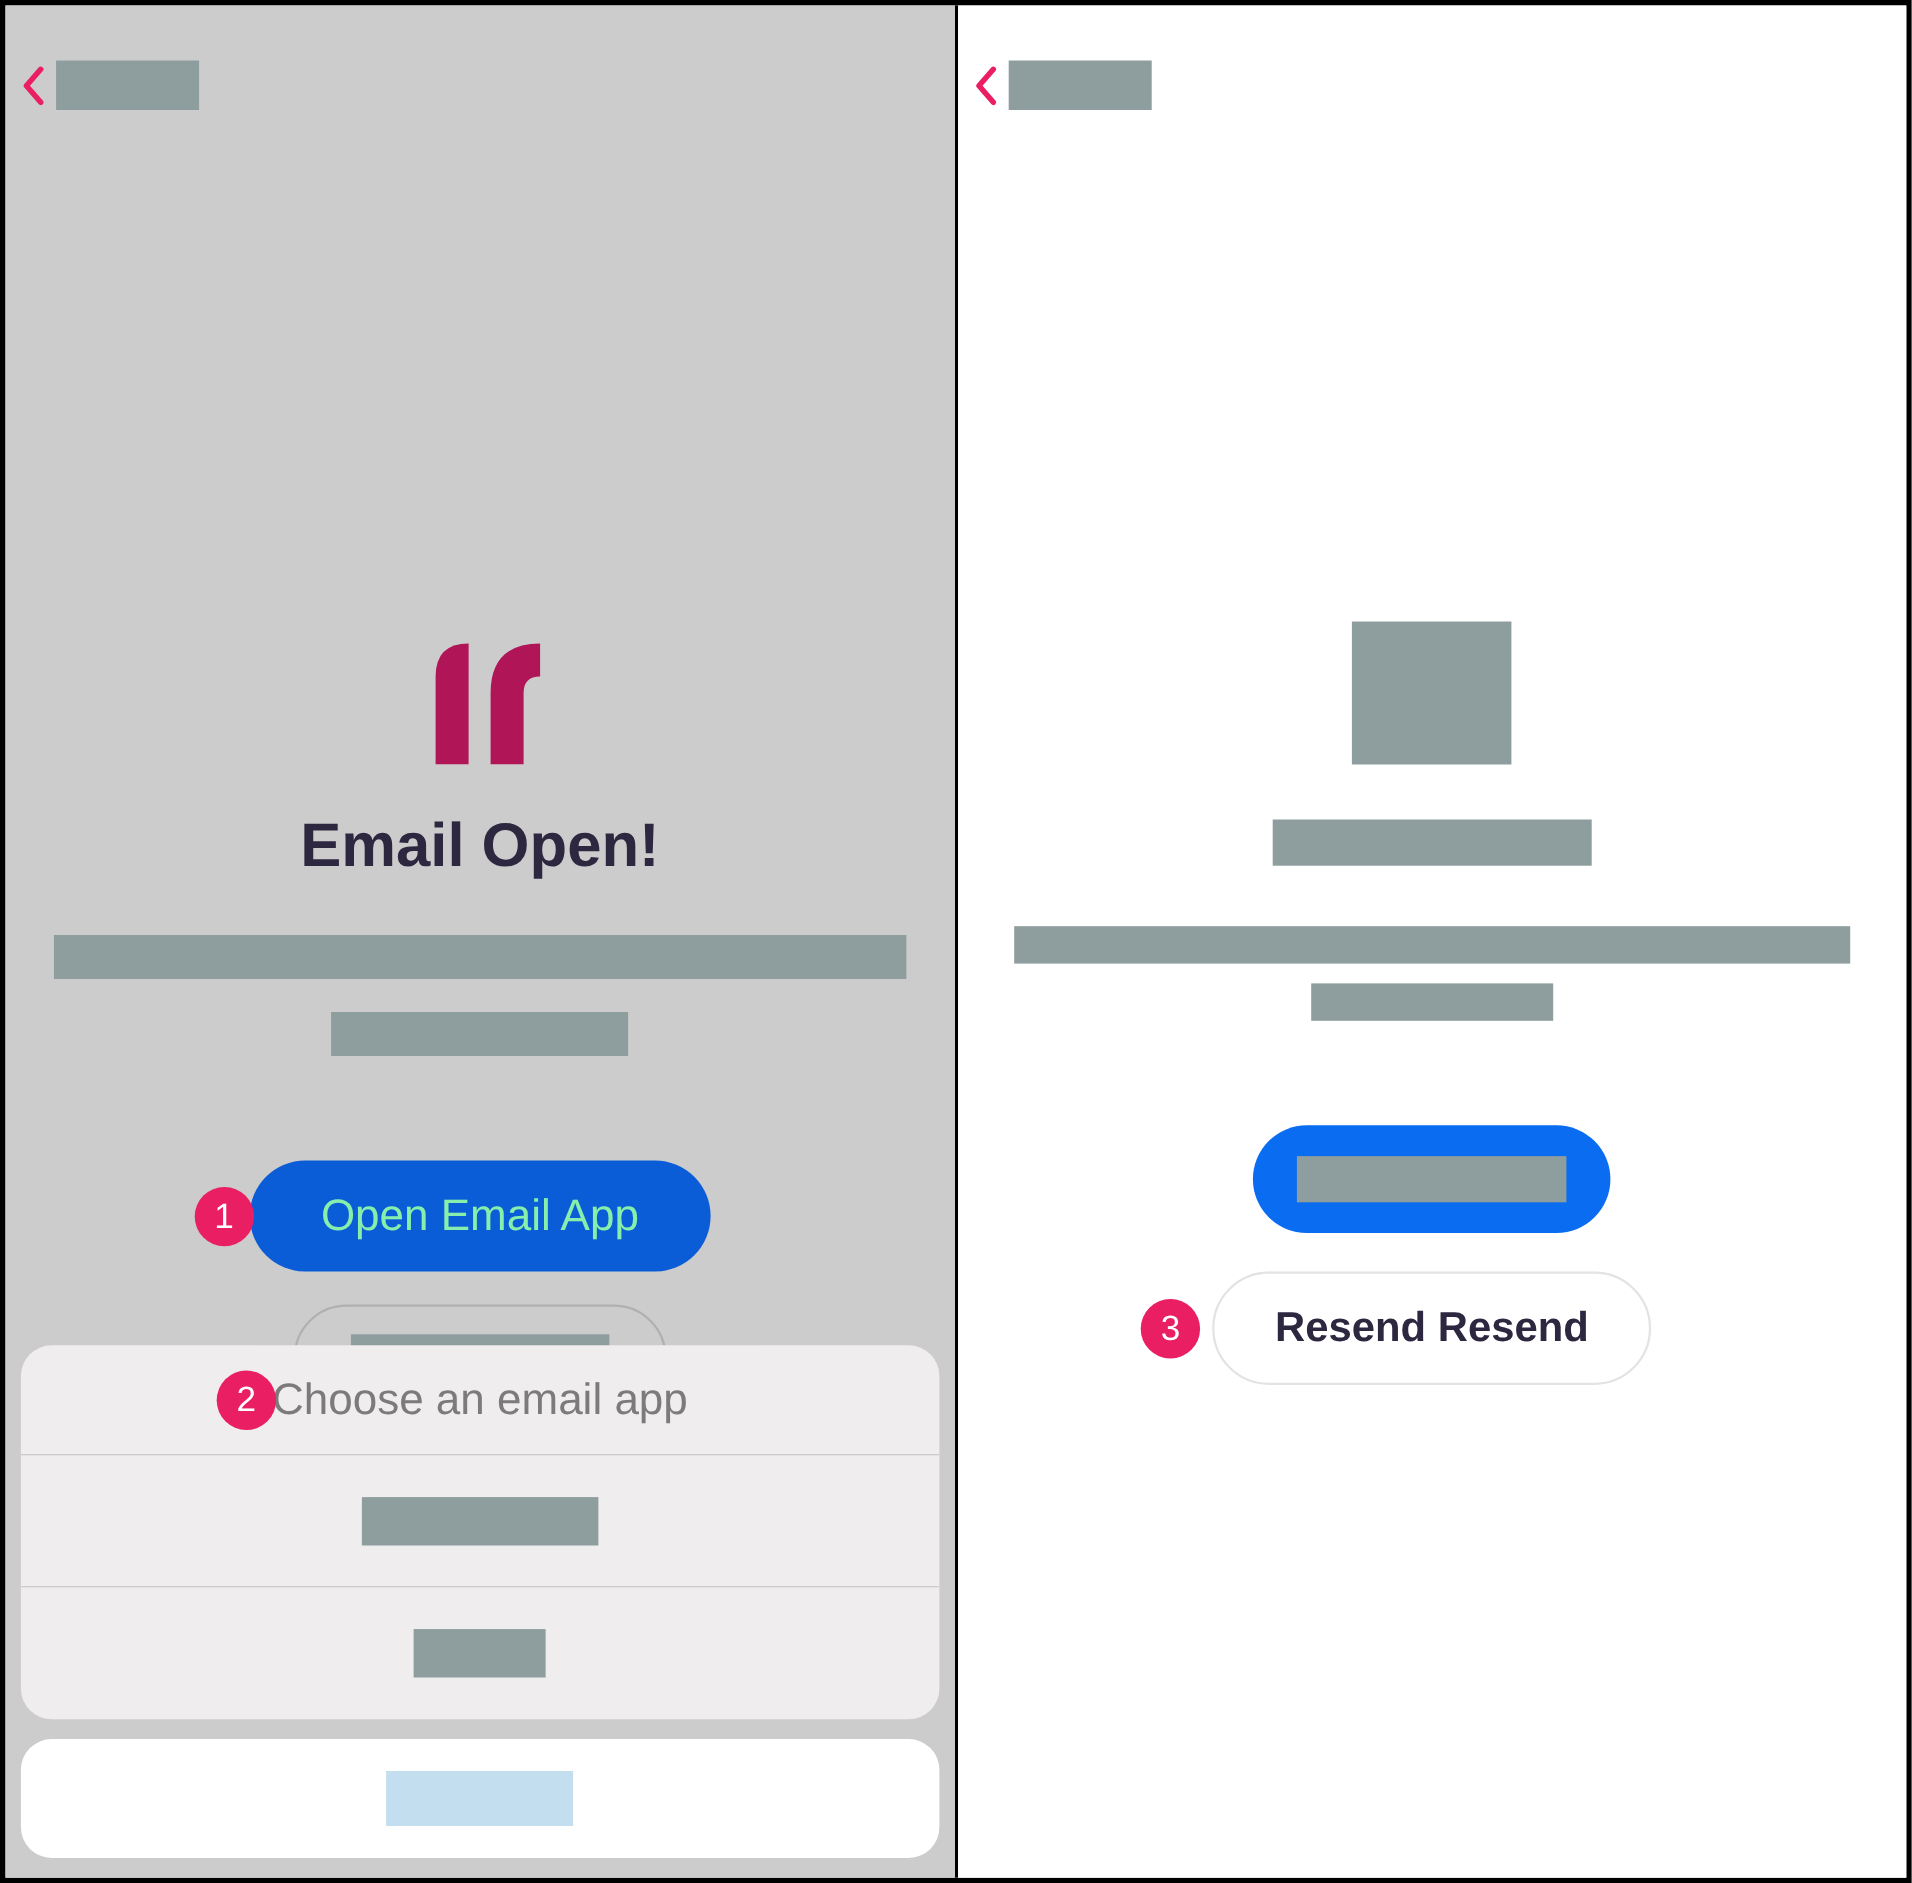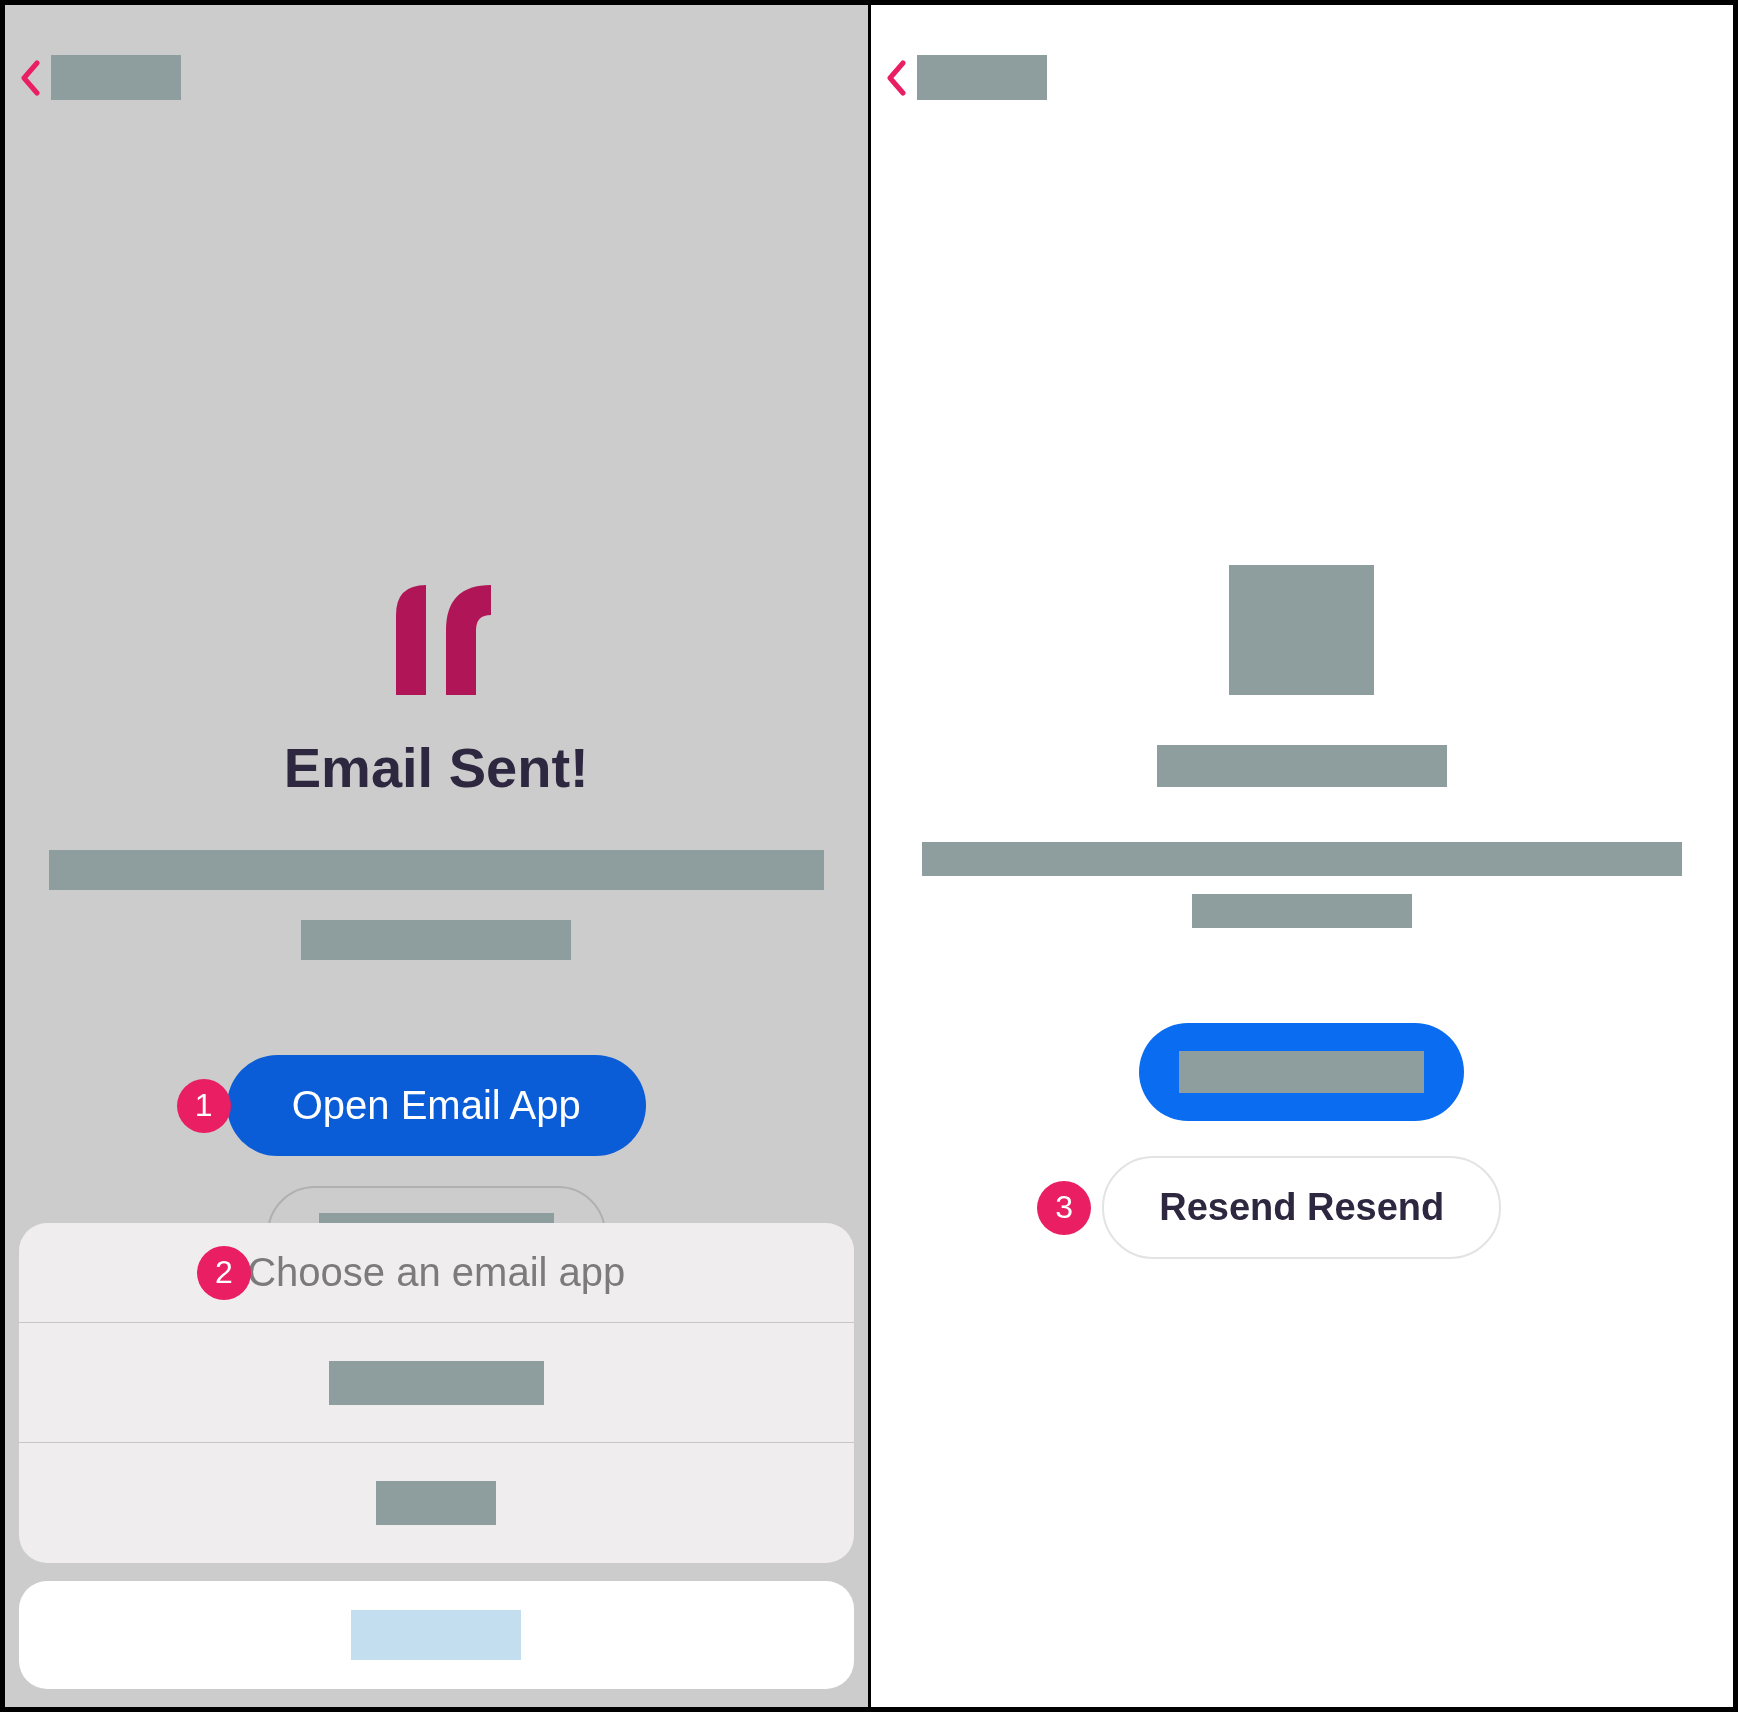--- a/index.html
+++ b/index.html
@@ -18,21 +18,21 @@
 
 .content-left { position: absolute; left: 0; right: 0; top: 560px; display: flex; flex-direction: column; align-items: center; }
 .logo { width: 150px; height: 130px; margin-bottom: 40px; }
 .logo svg { display: block; }
 .title { font-size: 56px; font-weight: 600; color: #2d2740; margin-bottom: 50px; }
 .redact-line { background: #8e9d9d; }
 .rl1 { width: 775px; height: 40px; margin-bottom: 30px; }
 .rl2 { width: 270px; height: 40px; margin-bottom: 95px; }
 
 .btn-row { display: flex; align-items: center; justify-content: center; position: relative; margin-bottom: 30px; }
-.btn-primary { background: #0a5cd7; color: #ffffff; font-size: 40px; font-weight: 500; border-radius: 55px; padding: 28px 65px; display: inline-flex; align-items: center; justify-content: center; cursor: pointer; }
+.btn-primary { background: #0a5cd7; color: #86efac; font-size: 40px; font-weight: 500; border-radius: 55px; padding: 28px 65px; display: inline-flex; align-items: center; justify-content: center; cursor: pointer; }
 .outline-btn { border: 2px solid #b0b0b0; border-radius: 55px; padding: 25px 50px; display: inline-flex; align-items: center; justify-content: center; background: transparent; }
 .outline-inner { width: 235px; height: 42px; background: #8e9d9d; }
 
 .callout { position: absolute; width: 54px; height: 54px; border-radius: 50%; background: #e91e63; color: #fff; font-size: 32px; font-weight: 500; display: flex; align-items: center; justify-content: center; }
 .c1 { left: -50px; top: 50%; transform: translateY(-50%); }
 
 .sheet-wrap { position: absolute; left: 14px; right: 14px; bottom: 18px; }
 .sheet { background: #f0edee; border-radius: 28px; overflow: hidden; margin-bottom: 18px; }
 .sheet-header { height: 100px; display: flex; align-items: center; justify-content: center; border-bottom: 1px solid #c8c5c6; position: relative; }
 .sheet-header-text { font-size: 40px; color: #7d7a7b; font-weight: 400; }
@@ -70,21 +70,21 @@
       <span class="back-label"></span>
     </div>
 
     <div class="content-left">
       <div class="logo">
         <svg width="150" height="130" viewBox="0 0 150 130">
           <path d="M 35 130 L 35 50 Q 35 20 65 20 L 65 50 L 65 130 Z" fill="#b01657"></path>
           <path d="M 85 130 L 85 65 Q 85 20 130 20 L 130 50 Q 115 50 115 65 L 115 130 Z" fill="#b01657"></path>
         </svg>
       </div>
-      <div class="title">Email Sent!</div>
+      <div class="title">Email Open!</div>
       <div class="redact-line rl1"></div>
       <div class="redact-line rl2"></div>
 
       <div class="btn-row">
         <div class="callout c1">1</div>
         <div class="btn-primary">Open Email App</div>
       </div>
 
       <div class="outline-btn">
         <div class="outline-inner"></div>

